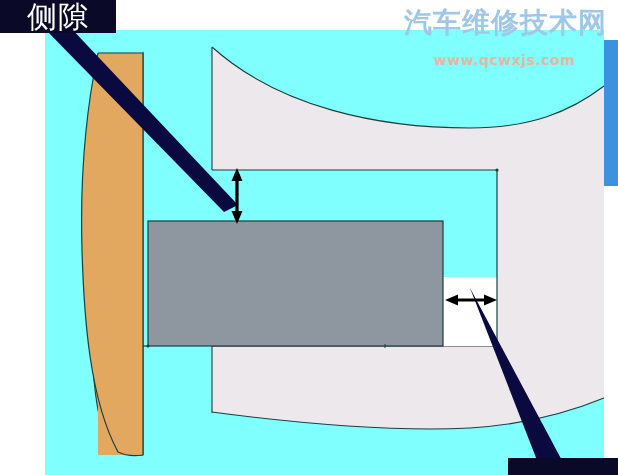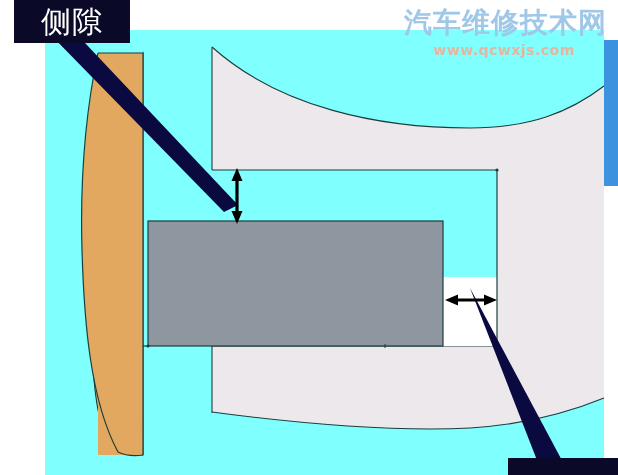--- a/index.html
+++ b/index.html
@@ -27,24 +27,24 @@
   }
   .callout-box {
     position: absolute;
     background: #0a0a28;
     display: flex;
     align-items: center;
     justify-content: center;
     box-sizing: border-box;
   }
   #callout-top-left {
-    left: 14px;
+    left: 0px;
     top: 0px;
     width: 116px;
-    height: 43px;
+    height: 33px;
   }
   #callout-bottom-right {
     left: 508px;
     top: 458px;
     width: 110px;
     height: 17px;
   }
   .callout-label {
     color: #ffffff;
     font-family: "DejaVu Sans", "Liberation Sans", sans-serif;
@@ -74,21 +74,21 @@
   }
   #watermark-url {
     font-family: "DejaVu Sans", "Liberation Sans", sans-serif;
     font-size: 14px;
     font-weight: bold;
     color: #e8b4a0;
     letter-spacing: 0.5px;
     line-height: 1.1;
     white-space: nowrap;
     text-align: center;
-    margin-top: 6px;
+    margin-top: 16px;
   }
   #blue-bar {
     position: absolute;
     left: 604px;
     top: 40px;
     width: 14px;
     height: 146px;
     background: #3d92e0;
   }
 </style>

